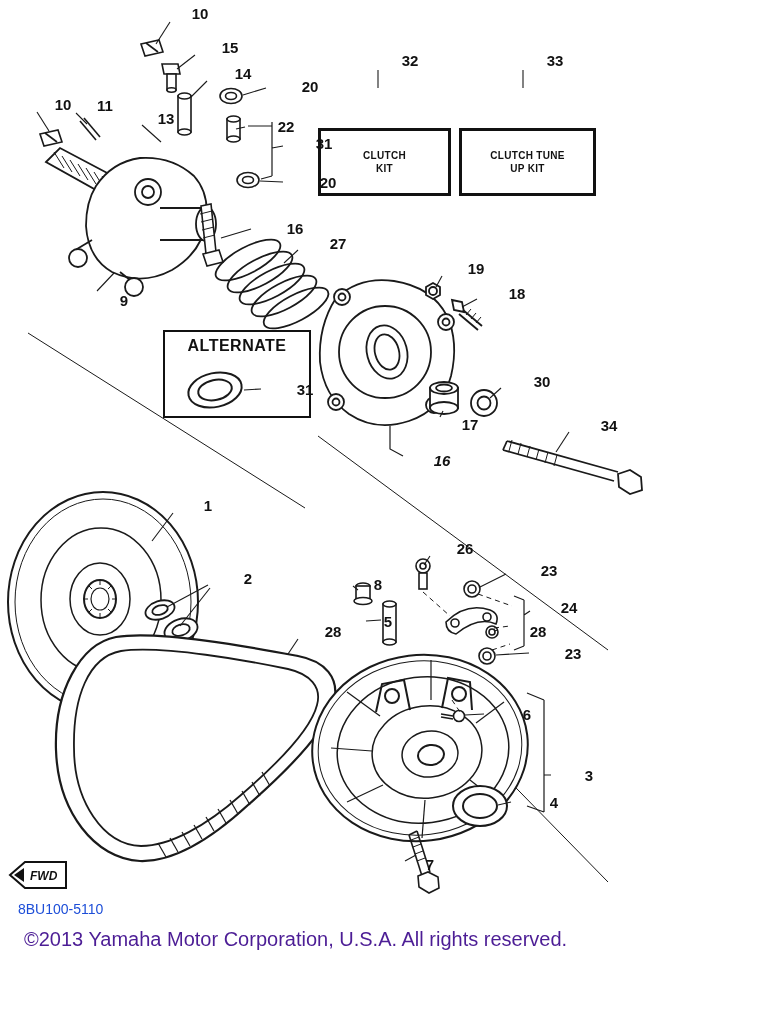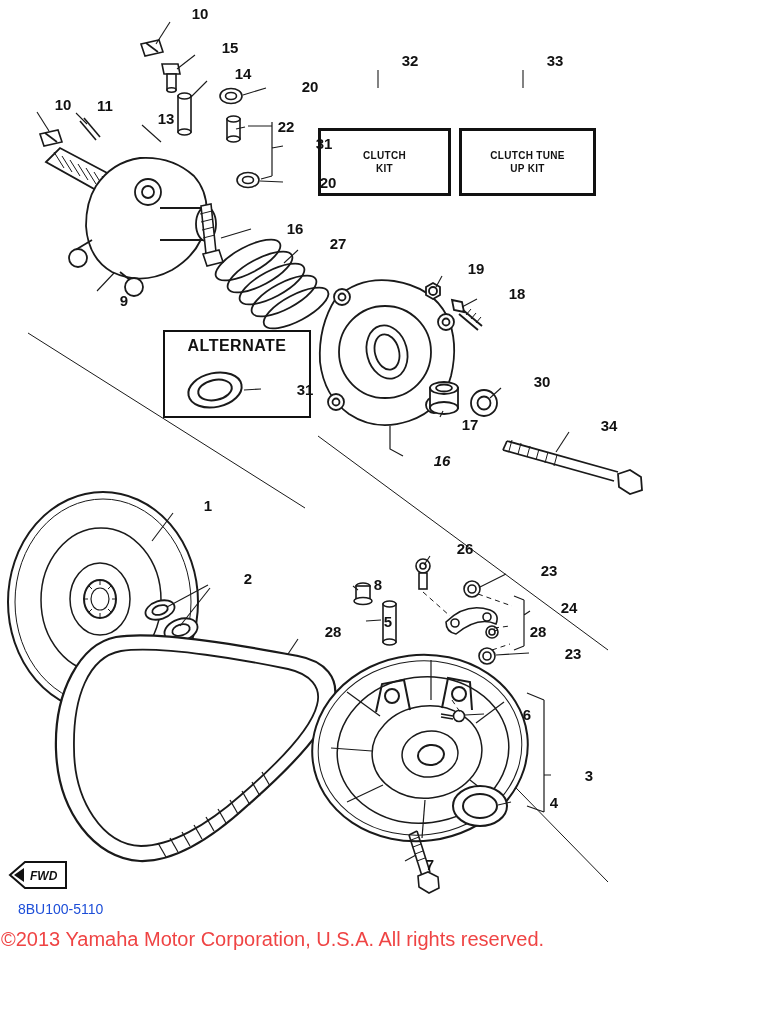--- a/index.html
+++ b/index.html
@@ -22,21 +22,21 @@
     position:absolute; left:163px; top:330px; width:148px; height:88px;
     border:2.5px solid #111; background:transparent;
   }
   .alt-label { text-align:center; font-weight:700; font-size:16px; padding-top:5px; letter-spacing:0.5px; }
   .callout-layer { position:absolute; left:0; top:0; width:768px; height:732px; pointer-events:none;margin-left:32px; }
   .callout {
     position:absolute; transform:translate(-50%,-50%);
     font-size:15px; font-weight:700; color:#111; background:transparent;
   }
   .diagram-code { position:absolute; left:18px; top:901px; font-size:14px; color:#1d4ed8; }
-  .copyright { position:absolute; left:1px; top:928px; font-size:20px; color:#ef4444; }
+  .copyright { position:absolute; left:24px; top:928px; font-size:20px; color:#4c1d95; }
   .fwd-wrap { position:absolute; left:8px; top:858px; }
 </style>
 </head>
 <body>
 
 <div class="page">
 
   <svg class="art" width="768" height="1024" viewBox="0 0 768 1024">
 
     <g stroke="#1a1a1a" stroke-width="1" fill="none">

